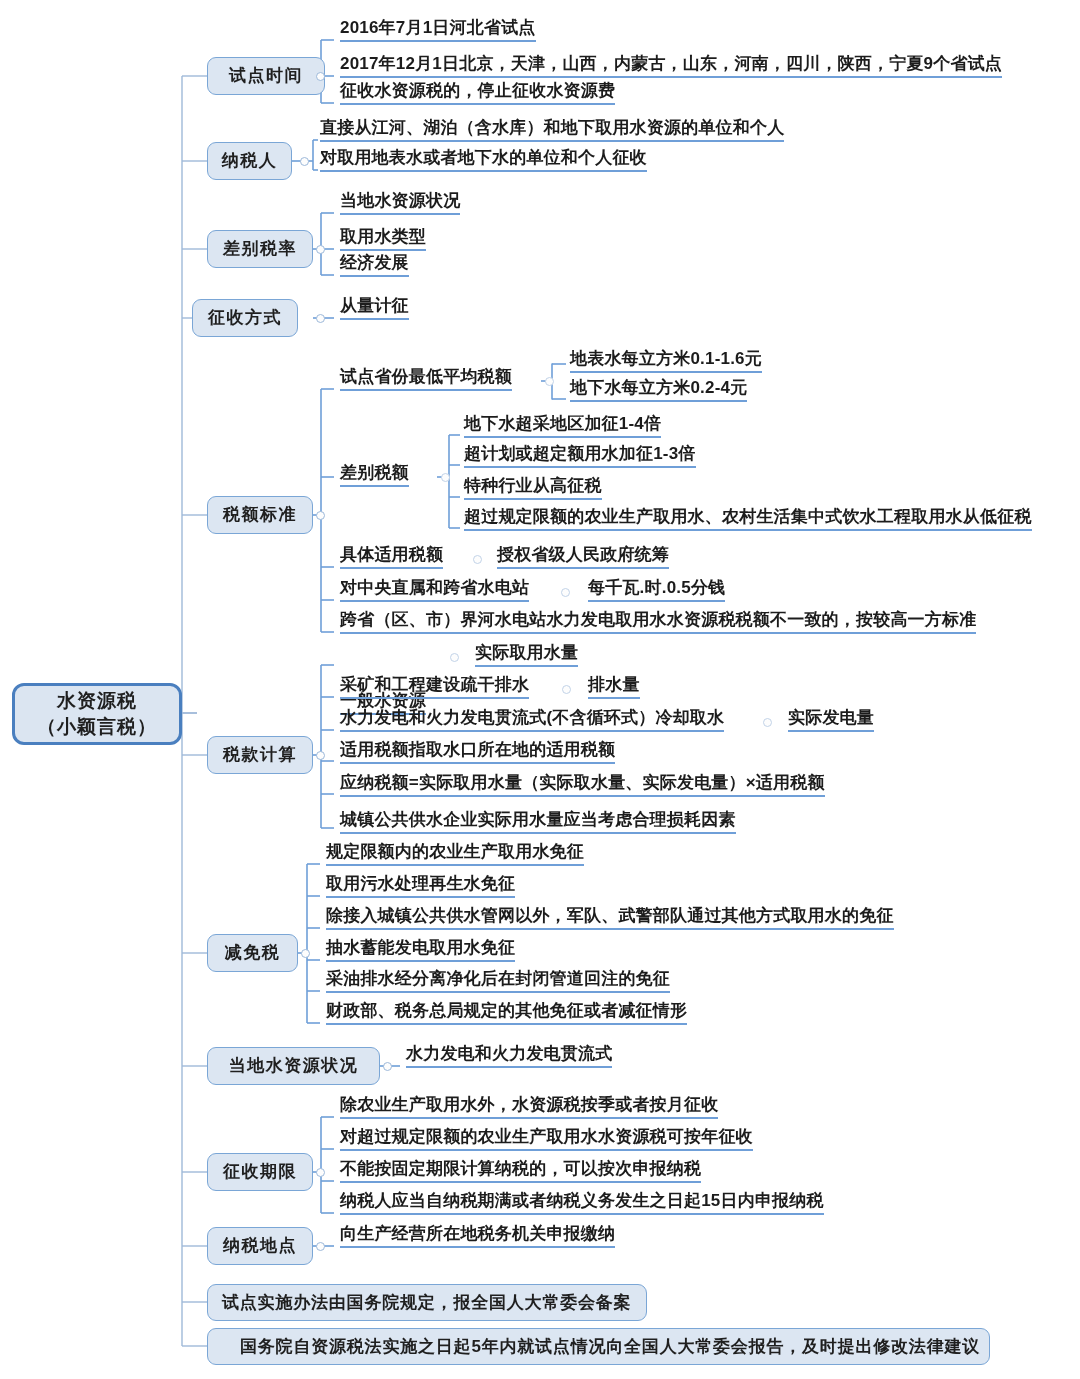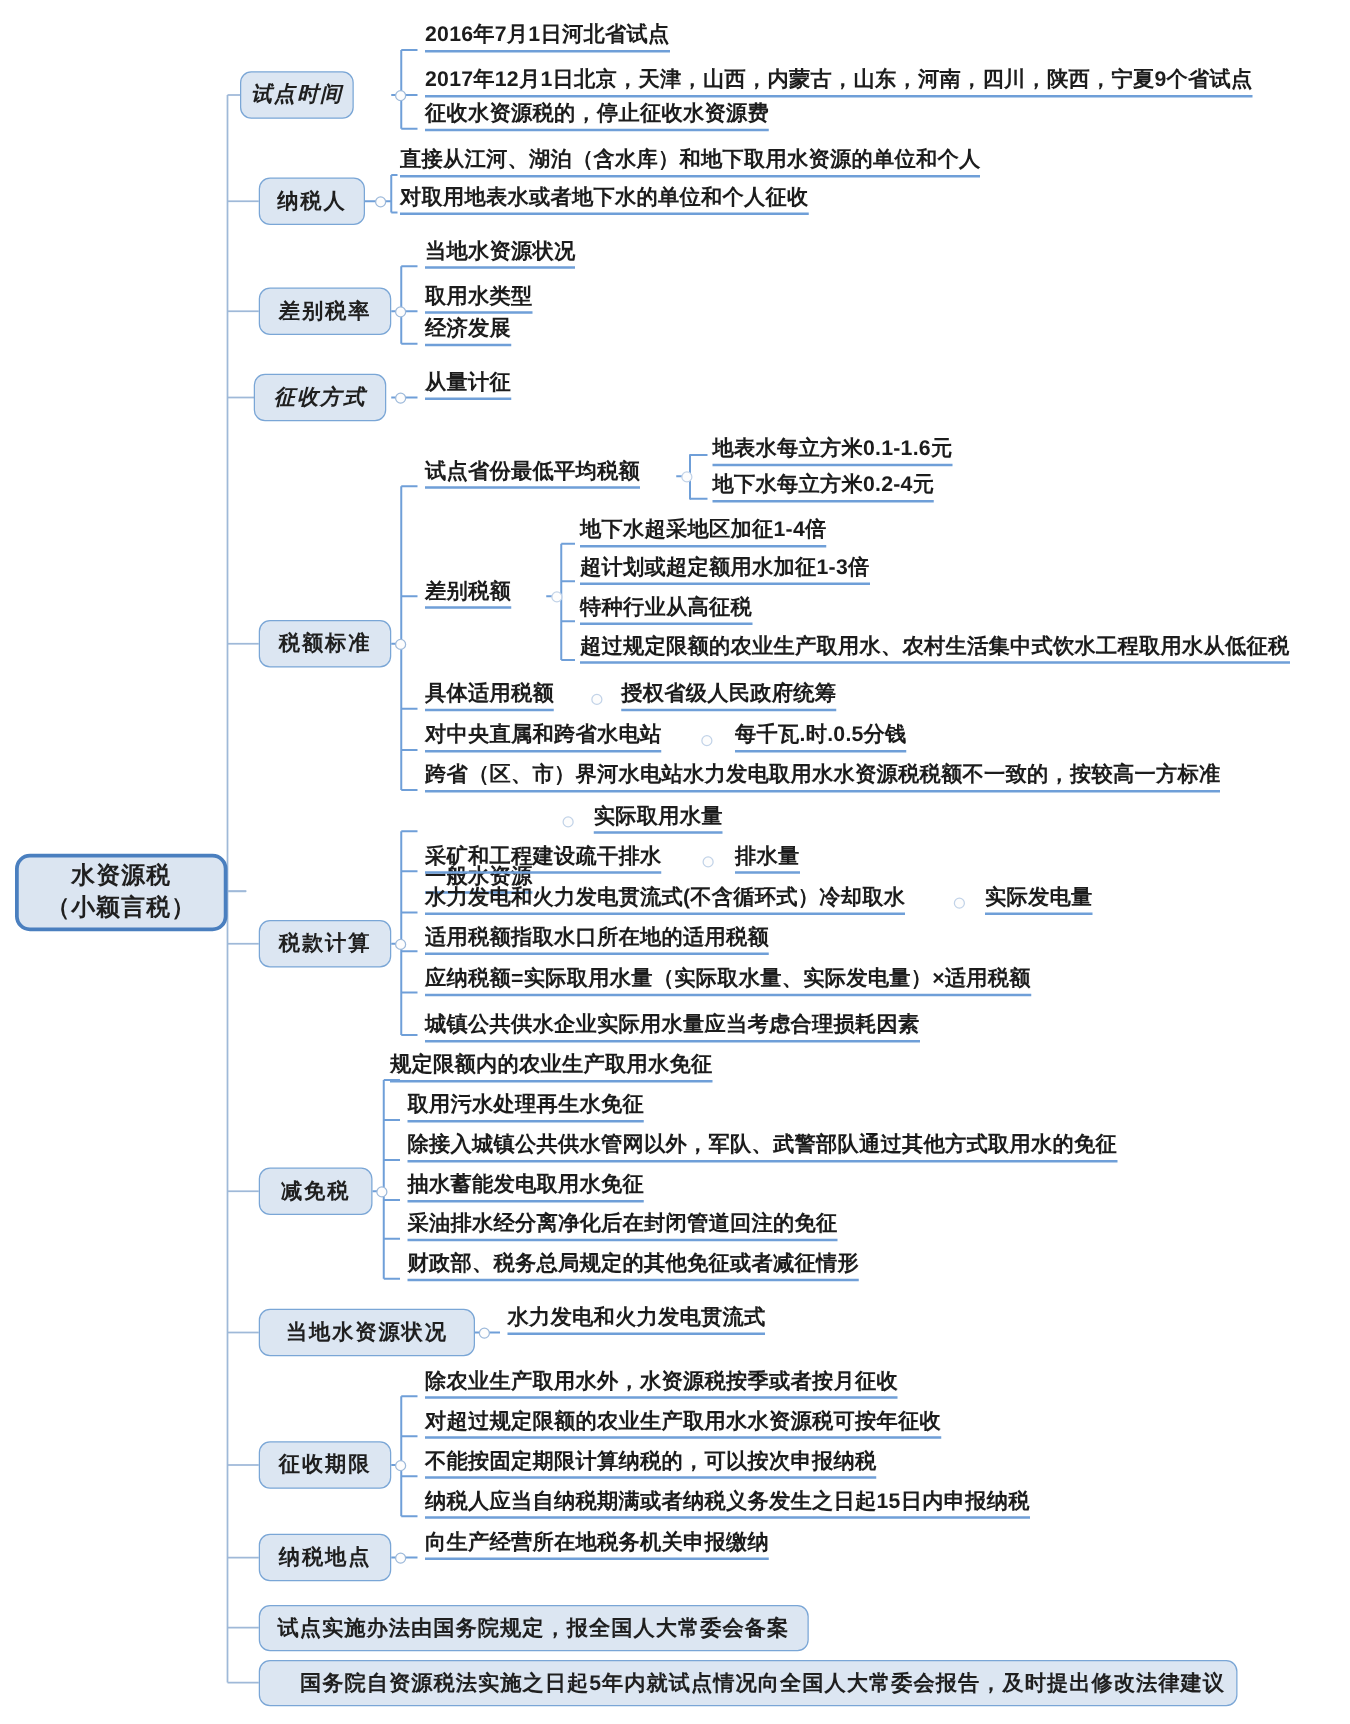--- a/index.html
+++ b/index.html
@@ -184,21 +184,21 @@
 
       <path d="M313,1246 L334,1246"></path>
     </g>
   </svg>
 
   <div class="box root" style="left:12px;top:683px;width:170px;height:62px;">
     <span>水资源税</span>
     <span>（小颖言税）</span>
   </div>
 
-  <div class="box branch" style="left:192px;top:57px;width:91px;height:38px;font-style:italic;">
+  <div class="box branch" style="left:207px;top:57px;width:118px;height:38px;">
     <span>试点时间</span>
   </div>
   <div class="dot" style="left:316px;top:72px;"></div>
   <div class="leaf" style="left:340px;top:17px;">2016年7月1日河北省试点</div>
   <div class="leaf" style="left:340px;top:53px;">2017年12月1日北京，天津，山西，内蒙古，山东，河南，四川，陕西，宁夏9个省试点</div>
   <div class="leaf" style="left:340px;top:80px;">征收水资源税的，停止征收水资源费</div>
 
   <div class="box branch" style="left:207px;top:142px;width:85px;height:38px;">
     <span>纳税人</span>
   </div>
@@ -207,21 +207,21 @@
   <div class="leaf" style="left:320px;top:147px;">对取用地表水或者地下水的单位和个人征收</div>
 
   <div class="box branch" style="left:207px;top:230px;width:106px;height:38px;">
     <span>差别税率</span>
   </div>
   <div class="dot" style="left:316px;top:245px;"></div>
   <div class="leaf" style="left:340px;top:190px;">当地水资源状况</div>
   <div class="leaf" style="left:340px;top:226px;">取用水类型</div>
   <div class="leaf" style="left:340px;top:252px;">经济发展</div>
 
-  <div class="box branch" style="left:203px;top:299px;width:106px;height:38px;font-style:italic;">
+  <div class="box branch" style="left:192px;top:299px;width:106px;height:38px;">
     <span>征收方式</span>
   </div>
   <div class="dot" style="left:316px;top:314px;"></div>
   <div class="leaf" style="left:340px;top:295px;">从量计征</div>
 
   <div class="box branch" style="left:207px;top:496px;width:106px;height:38px;">
     <span>税额标准</span>
   </div>
   <div class="dot" style="left:316px;top:511px;"></div>
 
@@ -265,21 +265,21 @@
   <div class="leaf" style="left:788px;top:707px;">实际发电量</div>
 
   <div class="leaf" style="left:340px;top:739px;">适用税额指取水口所在地的适用税额</div>
   <div class="leaf" style="left:340px;top:772px;">应纳税额=实际取用水量（实际取水量、实际发电量）×适用税额</div>
   <div class="leaf" style="left:340px;top:761px;margin-top:48px;">城镇公共供水企业实际用水量应当考虑合理损耗因素</div>
 
   <div class="box branch" style="left:207px;top:934px;width:91px;height:38px;">
     <span>减免税</span>
   </div>
   <div class="dot" style="left:301px;top:949px;"></div>
-  <div class="leaf" style="left:312px;top:841px;">规定限额内的农业生产取用水免征</div>
+  <div class="leaf" style="left:326px;top:841px;">规定限额内的农业生产取用水免征</div>
   <div class="leaf" style="left:326px;top:873px;">取用污水处理再生水免征</div>
   <div class="leaf" style="left:326px;top:905px;">除接入城镇公共供水管网以外，军队、武警部队通过其他方式取用水的免征</div>
   <div class="leaf" style="left:326px;top:937px;">抽水蓄能发电取用水免征</div>
   <div class="leaf" style="left:326px;top:968px;">采油排水经分离净化后在封闭管道回注的免征</div>
   <div class="leaf" style="left:326px;top:1000px;">财政部、税务总局规定的其他免征或者减征情形</div>
 
   <div class="box branch" style="left:207px;top:1047px;width:173px;height:38px;">
     <span>当地水资源状况</span>
   </div>
   <div class="dot" style="left:383px;top:1062px;"></div>

